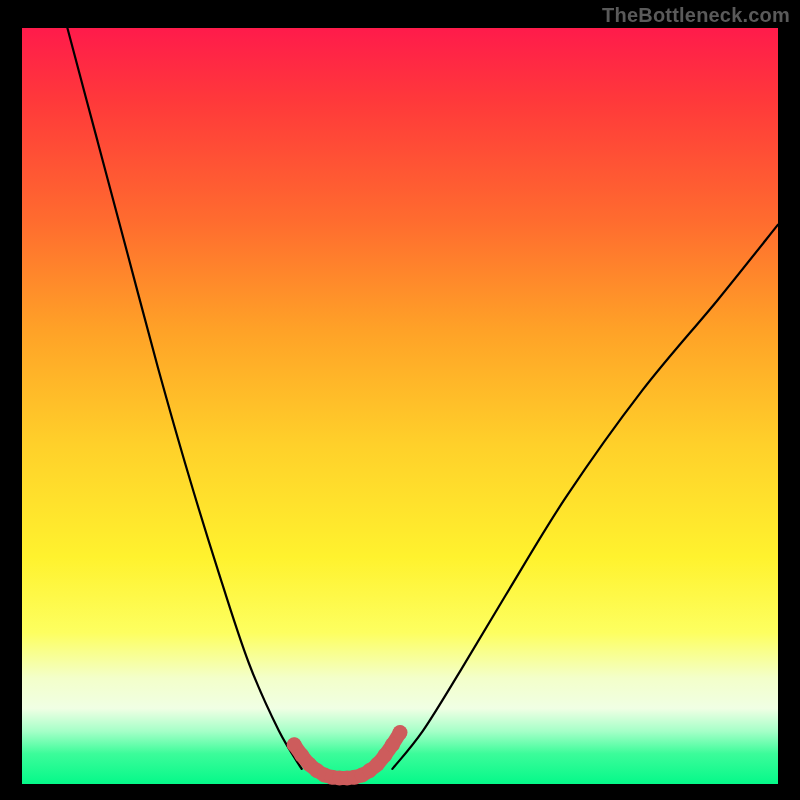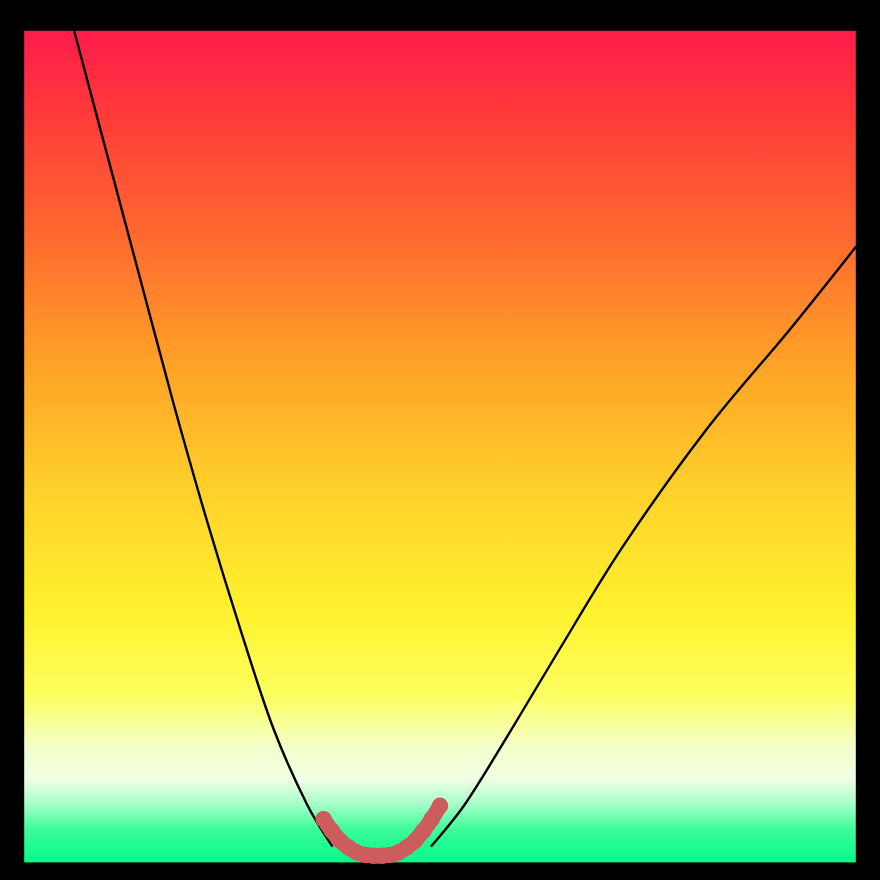--- a/index.html
+++ b/index.html
@@ -55,20 +55,21 @@
     top: 0;
     width: 756px;
     height: 756px;
     overflow: visible;
   }
 </style>
 </head>
 <body>
 
 <div class="frame">
+  <div class="watermark">TheBottleneck.com</div>
 
   <div class="plot">
     <svg class="curves" viewBox="0 0 756 756" preserveAspectRatio="none">
 
     <path d="M 45.4 0.0 C 50.4 18.9, 65.5 75.6, 75.6 113.4 C 85.7 151.2, 95.8 189.0, 105.8 226.8 C 115.9 264.6, 126.0 303.7, 136.1 340.2 C 146.2 376.7, 156.2 412.0, 166.3 446.0 C 176.4 480.1, 186.5 512.8, 196.6 544.3 C 206.6 575.8, 216.7 608.6, 226.8 635.0 C 236.9 661.5, 248.2 685.4, 257.0 703.1 C 265.9 720.7, 275.9 734.6, 279.7 740.9" fill="none" stroke="#000000" stroke-width="2.2" stroke-linecap="round"></path>
         <path d="M 370.4 740.9 C 375.5 734.6, 389.3 719.5, 400.7 703.1 C 412.0 686.7, 424.6 665.3, 438.5 642.6 C 452.3 619.9, 466.2 596.0, 483.8 567.0 C 501.5 538.0, 521.6 502.7, 544.3 468.7 C 567.0 434.7, 594.7 395.6, 619.9 362.9 C 645.1 330.1, 672.8 299.9, 695.5 272.2 C 718.2 244.4, 745.9 209.2, 756.0 196.6" fill="none" stroke="#000000" stroke-width="2.2" stroke-linecap="round"></path>
         <path d="M 272.2 716.7 C 273.4 718.5, 277.2 724.0, 279.7 727.3 C 282.2 730.5, 284.8 733.8, 287.3 736.3 C 289.8 738.9, 292.3 740.6, 294.8 742.4 C 297.4 744.2, 299.9 745.8, 302.4 746.9 C 304.9 748.1, 307.4 748.7, 310.0 749.2 C 312.5 749.7, 315.0 749.8, 317.5 750.0 C 320.0 750.1, 322.6 750.1, 325.1 750.0 C 327.6 749.8, 330.1 749.7, 332.6 749.2 C 335.2 748.7, 337.7 748.1, 340.2 746.9 C 342.7 745.8, 345.2 744.2, 347.8 742.4 C 350.3 740.6, 352.8 738.9, 355.3 736.3 C 357.8 733.8, 360.4 730.5, 362.9 727.3 C 365.4 724.0, 367.9 720.5, 370.4 716.7 C 373.0 712.9, 376.7 706.6, 378.0 704.6" fill="none" stroke="#cd5c5c" stroke-width="14" stroke-linecap="round" stroke-linejoin="round"></path>
         <circle cx="272.2" cy="716.7" r="7.5" fill="#cd5c5c"></circle>
         <circle cx="279.7" cy="727.3" r="7.5" fill="#cd5c5c"></circle>
         <circle cx="287.3" cy="736.3" r="7.5" fill="#cd5c5c"></circle>

